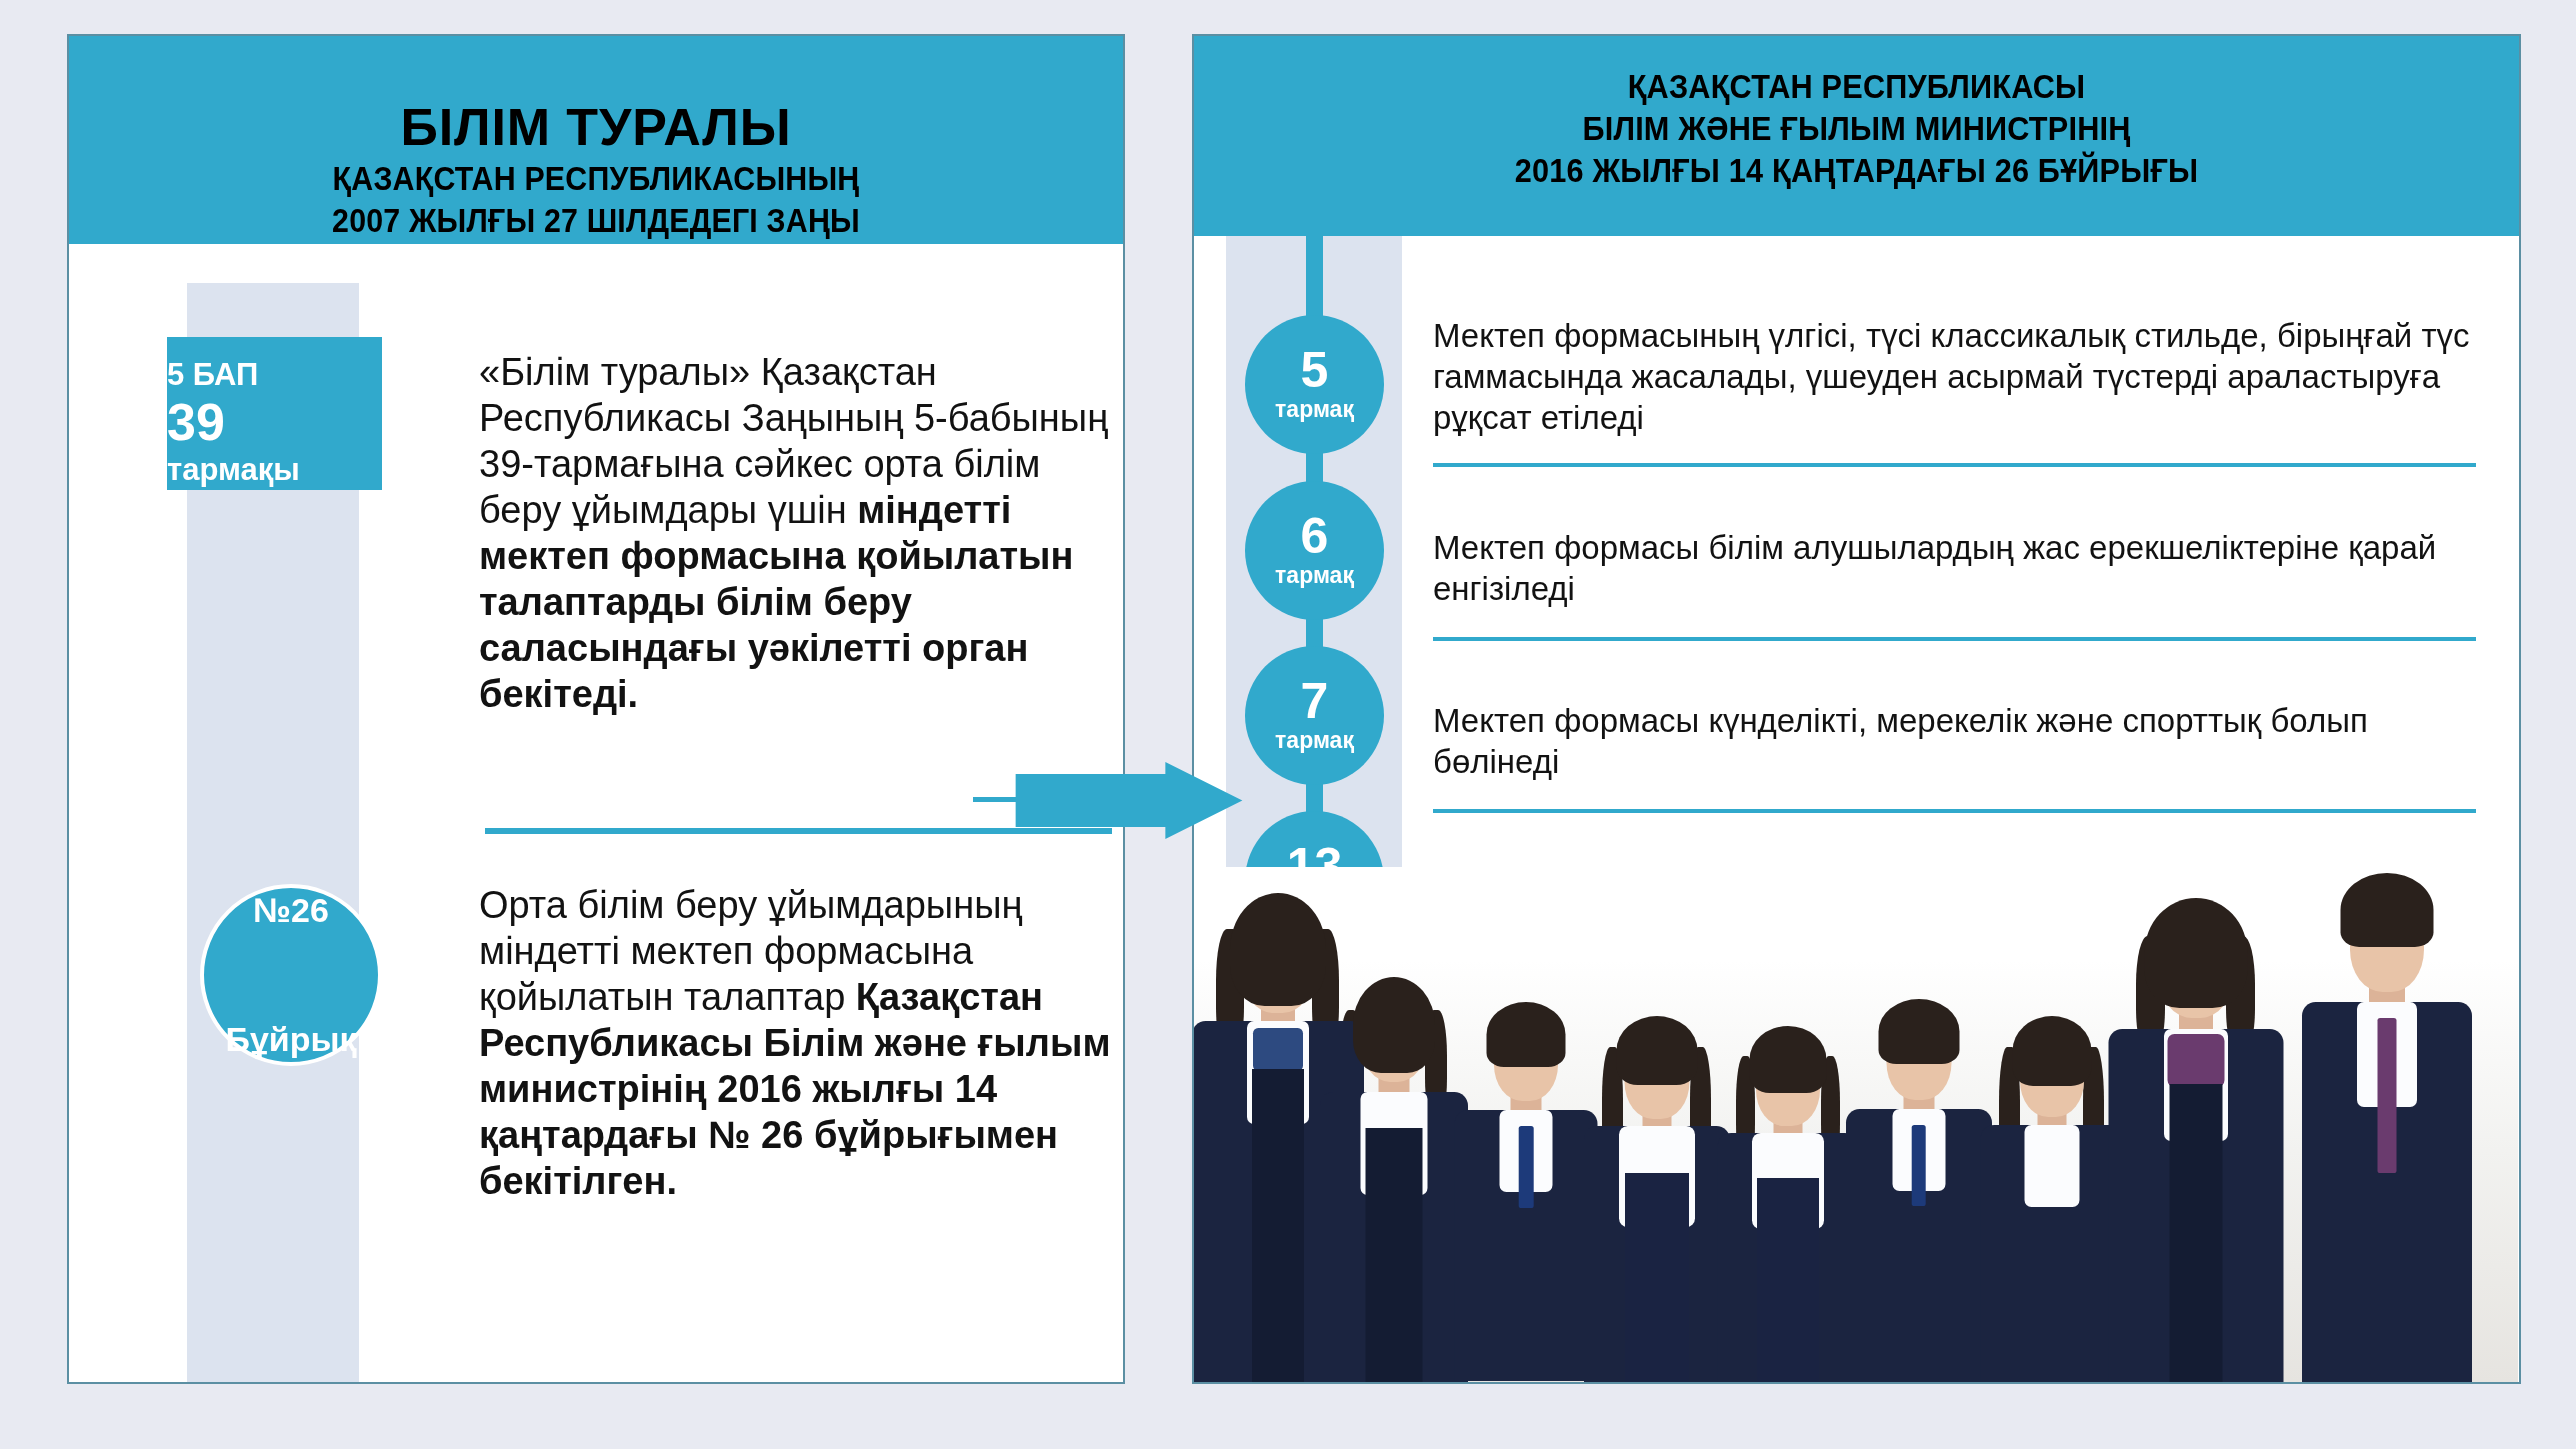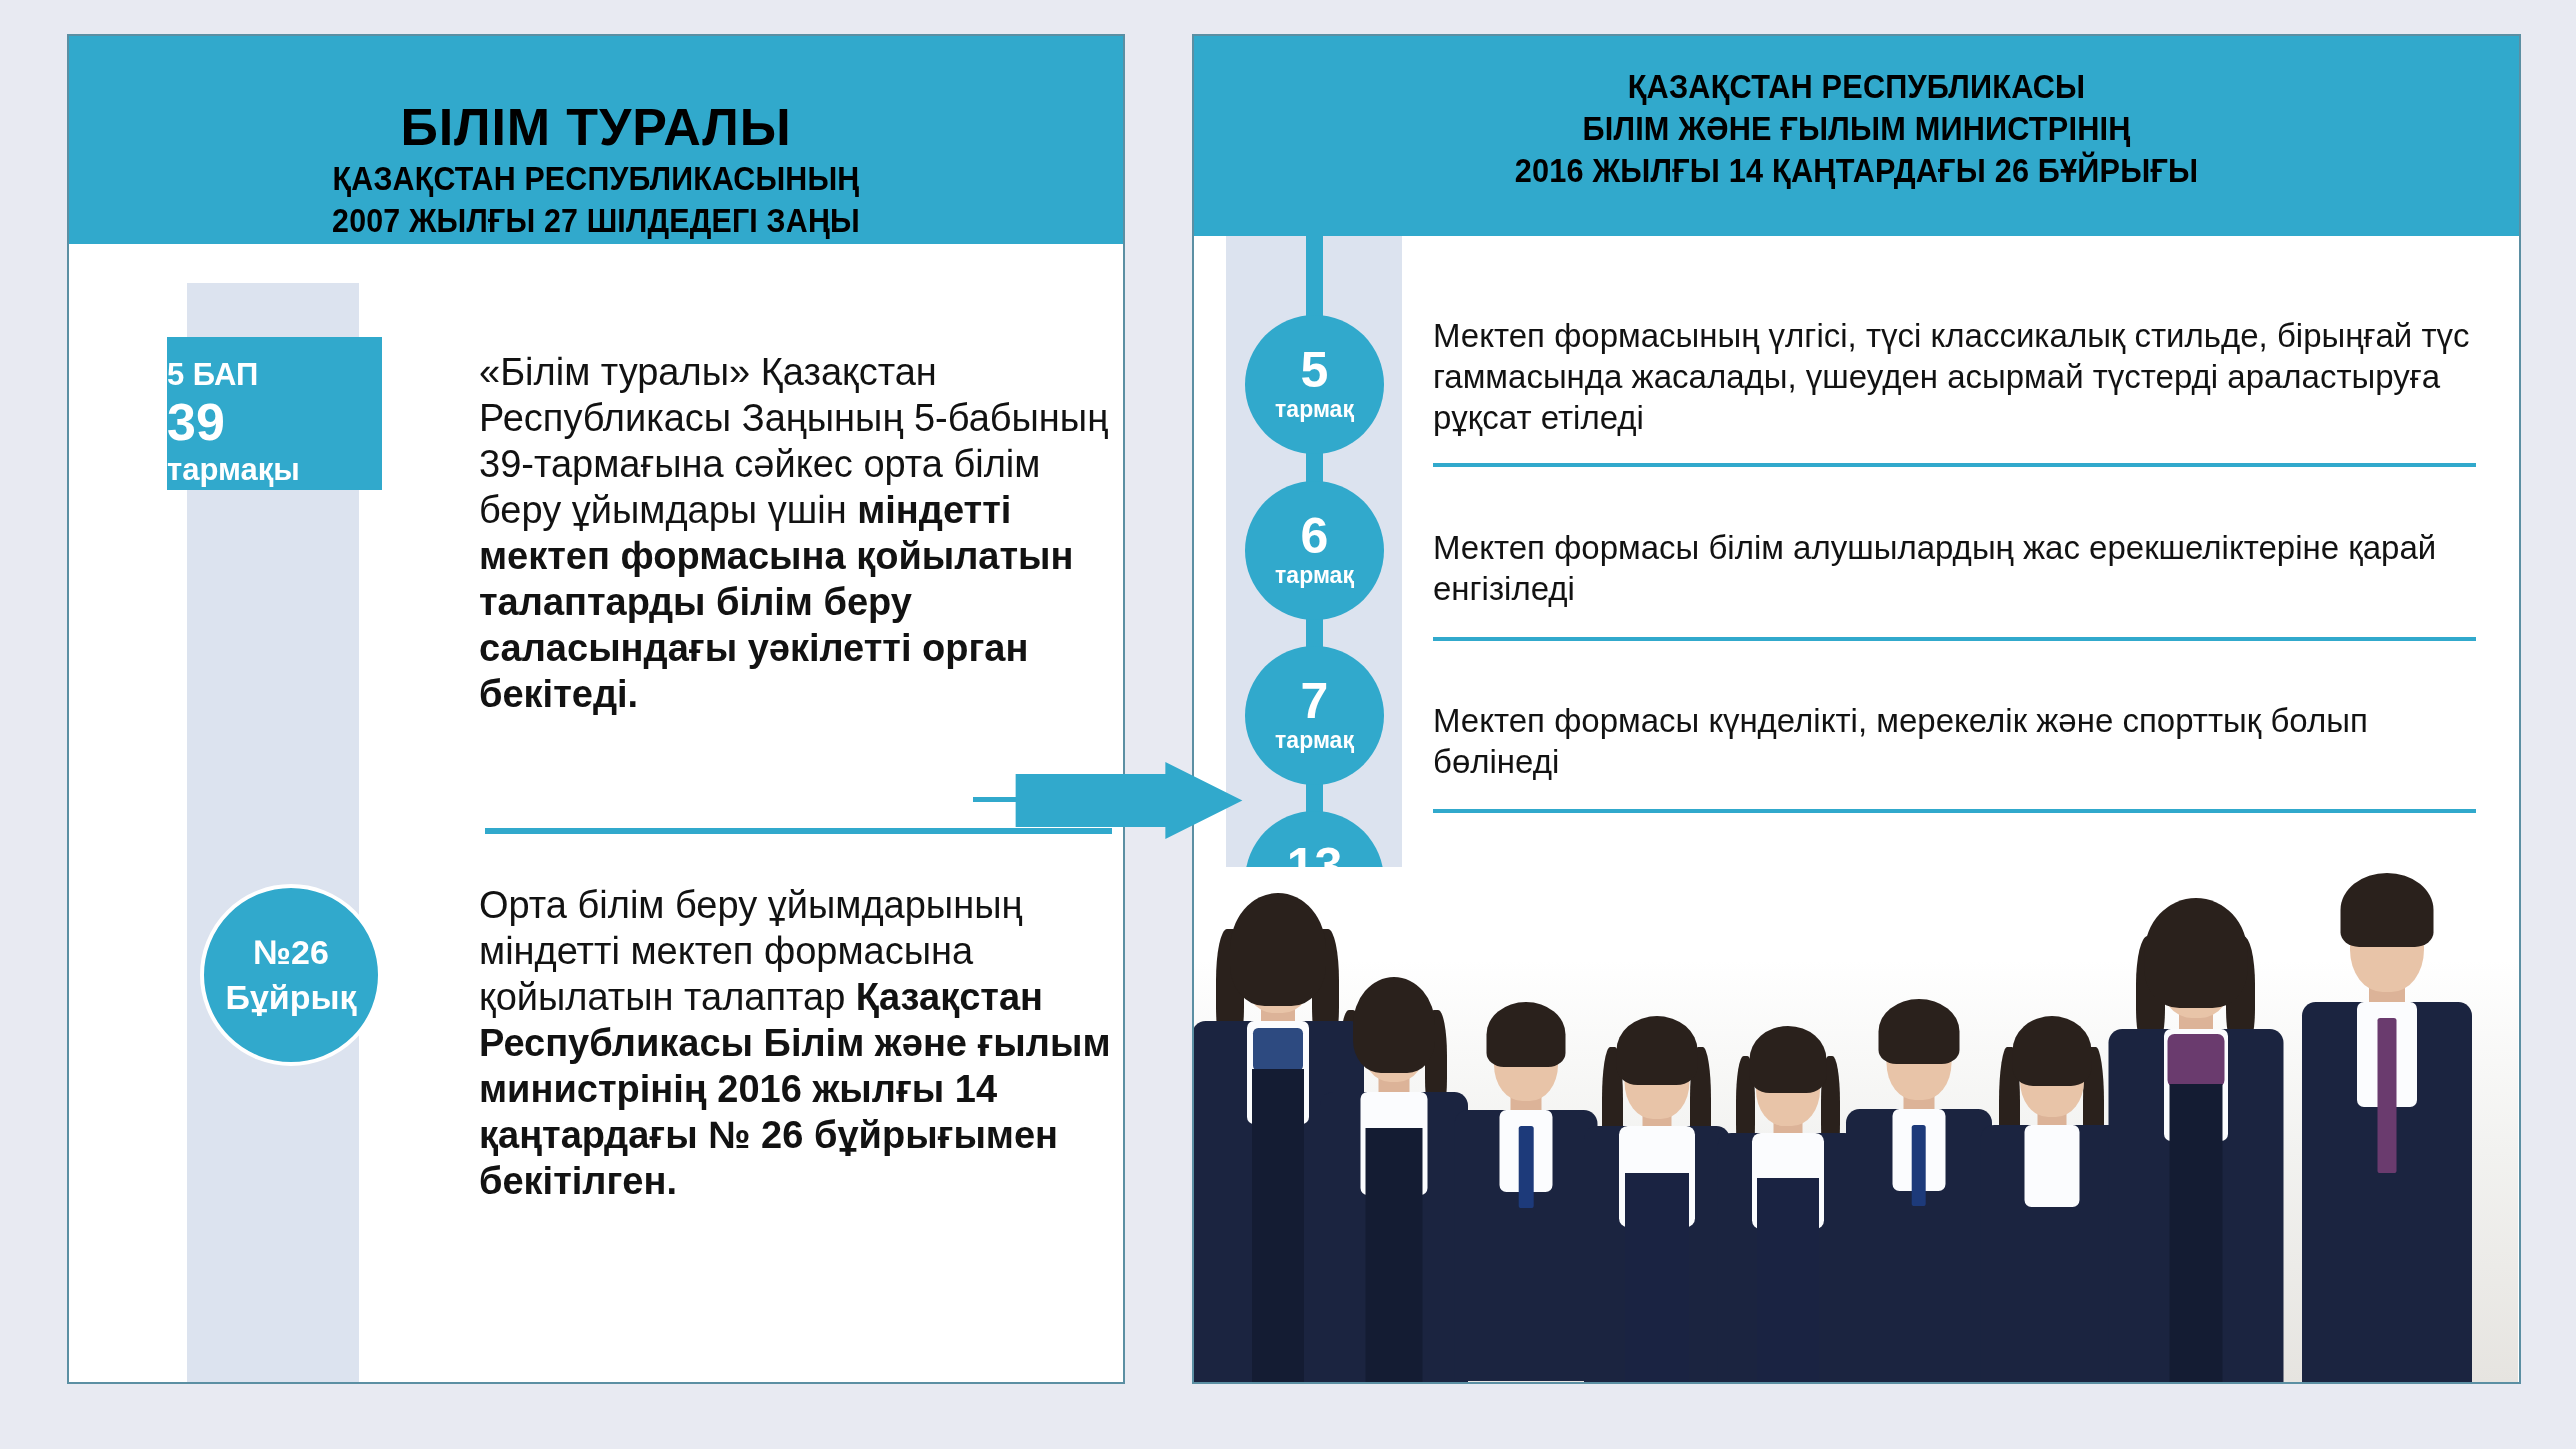--- a/index.html
+++ b/index.html
@@ -111,21 +111,21 @@
     width: 182px;
     height: 182px;
     border-radius: 50%;
     background: #31a9cc;
     border: 4.3px solid #ffffff;
     box-sizing: border-box;
     color: #ffffff;
     display: flex;
     flex-direction: column;
     align-items: center;
-    justify-content: center;
+    justify-content: space-between;
     text-align: center;
   }
   #order-badge span {
     display: block;
     font-size: 34px;
     line-height: 45px;
     font-weight: bold;
   }
   
   .left-body {

